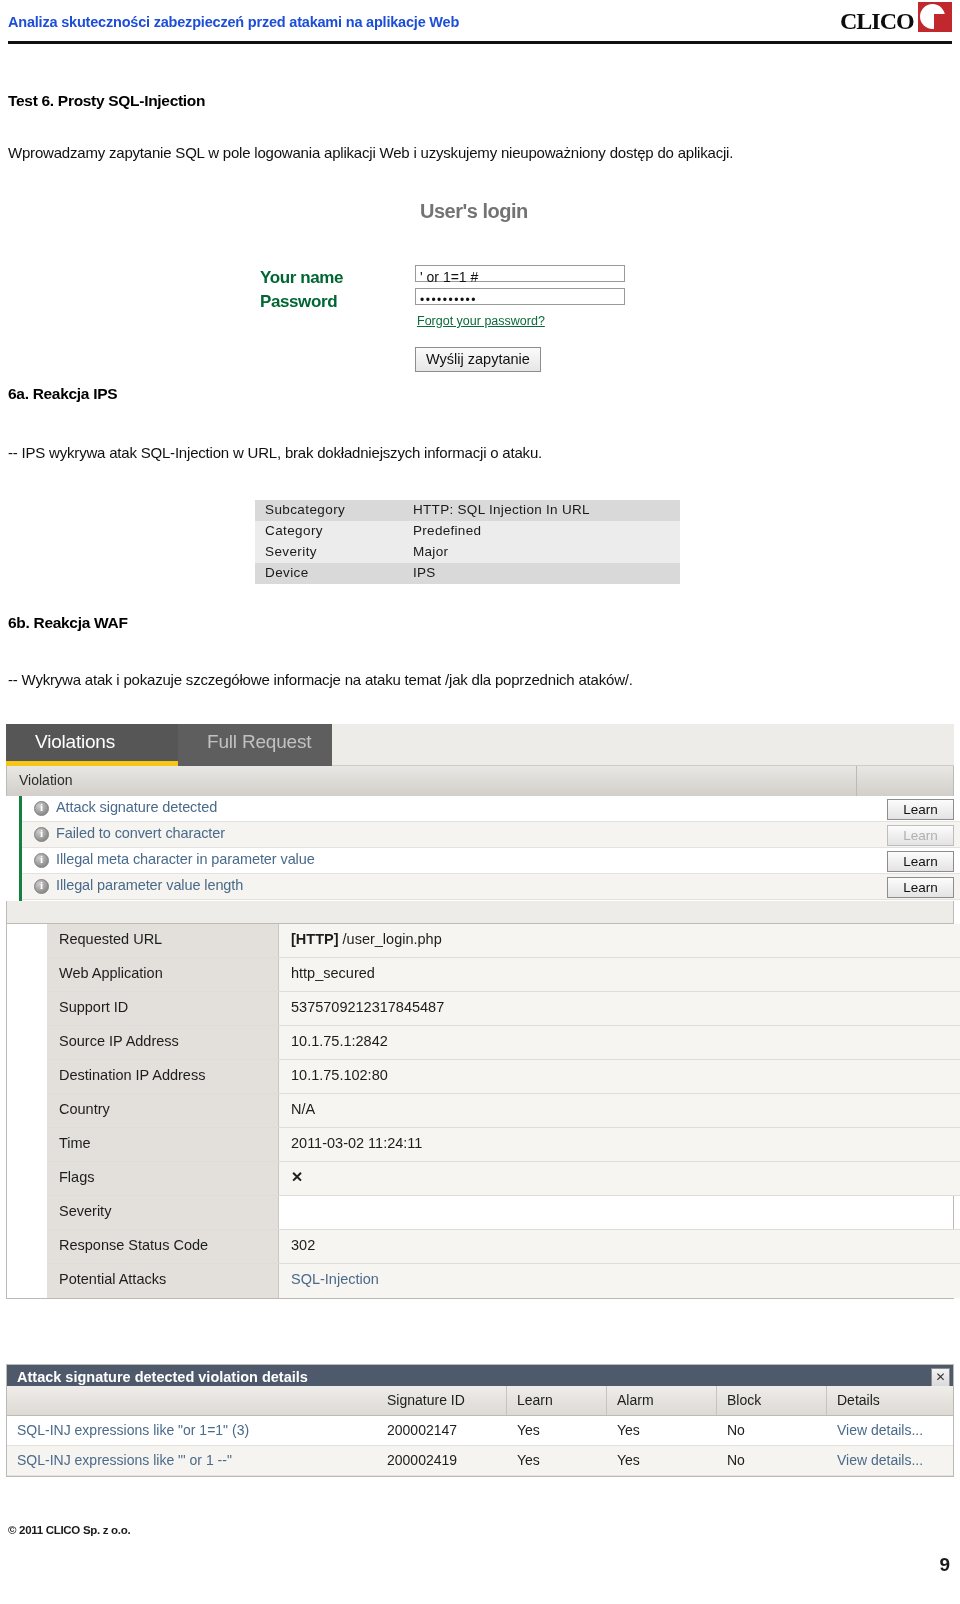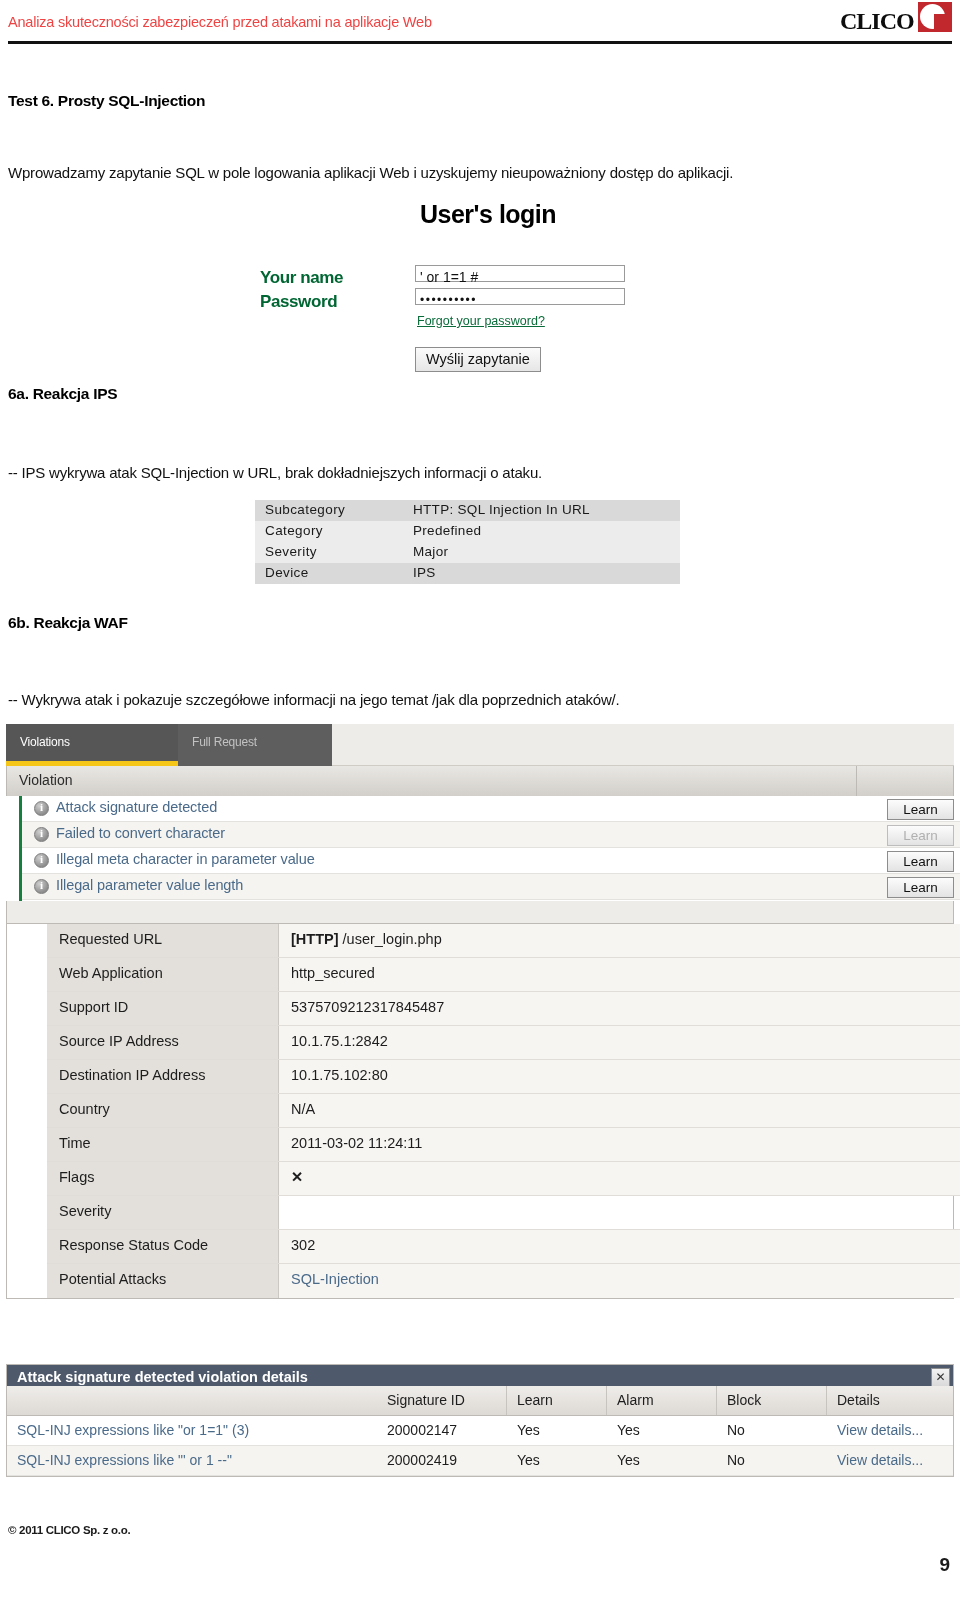--- a/index.html
+++ b/index.html
@@ -12,22 +12,22 @@
     position:relative;
     overflow:hidden;
   }
 
   
   #doc-header {
     position:absolute; left:0; top:0; width:960px; height:46px;
   }
   #header-title {
     position:absolute; left:8px; top:14px;
-    font-size:14.5px; font-weight:400; letter-spacing:-0.2px;
-    color:#ef4444;
+    font-size:14.5px; font-weight:700; letter-spacing:-0.2px;
+    color:#1d4ed8;
   }
   #header-rule {
     position:absolute; left:8px; top:41px; width:944px; height:3px;
     background:#111; border-bottom:1px solid #111;
   }
   #clico-logo {
     position:absolute; right:8px; top:2px; width:112px; height:36px;
   }
   #clico-wordmark {
     position:absolute; left:0; bottom:3px;
@@ -52,37 +52,36 @@
   
   .sec-head {
     position:absolute; left:8px;
     font-size:15.5px; font-weight:700; color:#000;
     letter-spacing:-0.3px;
   }
   .para {
     position:absolute; left:8px;
     font-size:15px; color:#111; line-height:25px;
     letter-spacing:-0.2px;
-    margin-top:20px;
   }
   #intro-para { top:140px; width:920px; }
   #head-6  { top:92px; }
   #head-6a { top:385px; }
   #ips-para{ top:440px; width:920px; }
   #head-6b { top:614px; }
   #waf-para{ top:667px; width:920px; }
 
   
   #login-shot {
     position:absolute; left:255px; top:200px; width:420px; height:175px;
     background:#ffffff;
   }
   #login-title {
     position:absolute; left:165px; top:0px;
-    font-size:25px; font-weight:700; color:#000000;
+    font-size:20px; font-weight:700; color:#737373;
     font-family:"Liberation Sans", sans-serif; letter-spacing:-0.5px;text-align:right;
   }
   .login-label {
     position:absolute; left:5px;
     font-size:17px; font-weight:700; color:#006633; letter-spacing:-0.4px;
   }
   #label-name { top:68px; }
   #label-pass { top:92px; }
   .login-input {
     position:absolute; left:160px; width:210px; height:17px;
@@ -122,21 +121,21 @@
 
   
   #waf-panel {
     position:absolute; left:6px; top:724px; width:948px; height:770px;
   }
 
   
   #waf-tabs { position:absolute; left:0; top:0; width:948px; height:42px; }
   .waf-tab {
     position:absolute; top:0; height:42px;
-    font-size:12px; line-height:36px; padding-left:14px;
+    font-size:19px; line-height:36px; padding-left:29px;
     letter-spacing:-0.2px;
   }
   #tab-violations {
     left:0; width:172px; background:#565656; color:#ffffff;
     border-bottom:5px solid #f5c518;
   }
   #tab-full-request {
     left:172px; width:154px; background:#5e5e5e; color:#c2c2c2;
   }
   #tab-filler {
@@ -325,21 +324,21 @@
       <div class="ips-key">Severity</div>
       <div class="ips-val">Major</div>
     </div>
     <div class="ips-row even">
       <div class="ips-key">Device</div>
       <div class="ips-val">IPS</div>
     </div>
   </div>
 
 <div class="sec-head" id="head-6b">6b. Reakcja WAF</div>
-<div class="para" id="waf-para">-- Wykrywa atak i pokazuje szczegółowe informacji na jego temat /jak dla poprzednich ataków/.</div>
+<div class="para" id="waf-para">-- Wykrywa atak i pokazuje szczegółowe informacje na ataku temat /jak dla poprzednich ataków/.</div>
 
 <div id="waf-panel">
 
   <div id="waf-tabs">
     <div class="waf-tab" id="tab-violations">Violations</div>
     <div class="waf-tab" id="tab-full-request">Full Request</div>
     <div id="tab-filler"></div>
   </div>
 
   <div id="violation-header">

